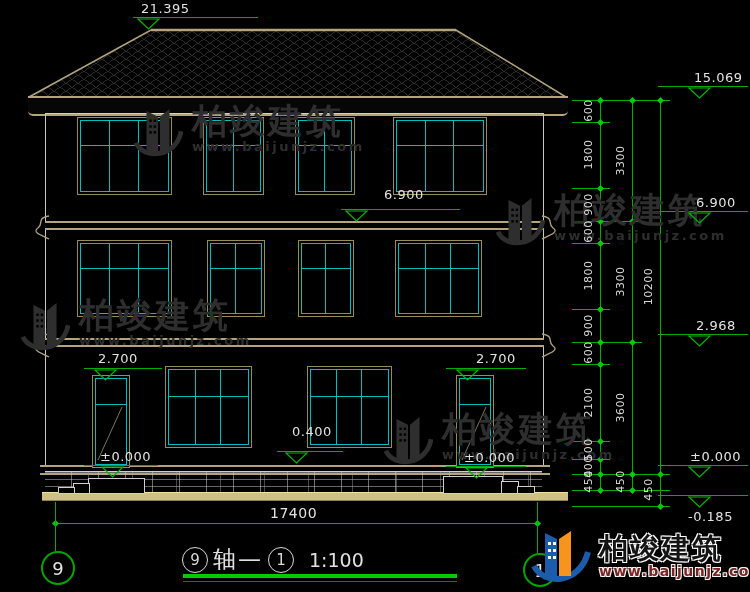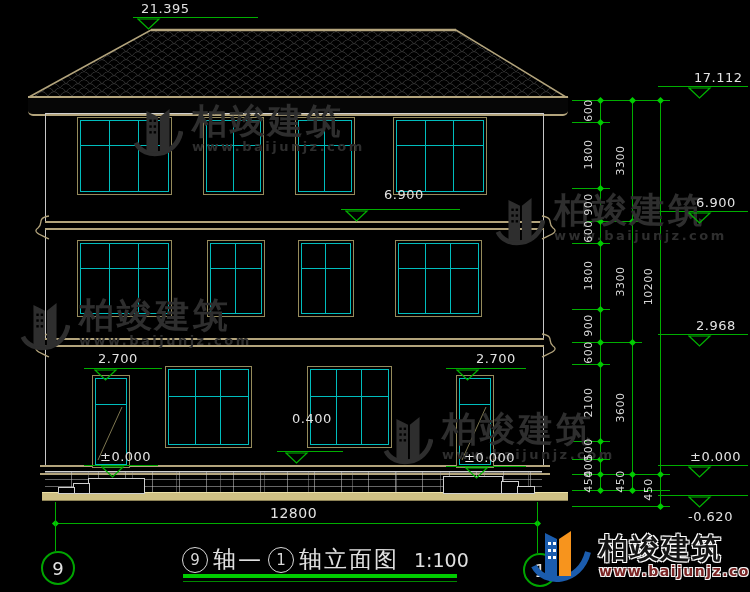--- a/index.html
+++ b/index.html
@@ -323,29 +323,29 @@
       <div class="dimlab" style="left: 566px; top: 397px;">2100</div>
       <div class="dimlab" style="left: 566px; top: 444px;">500</div>
       <div class="dimlab" style="left: 566px; top: 461px;">400</div>
       <div class="dimlab" style="left: 566px; top: 476px;">450</div>
       <div class="dimlab" style="left: 598px; top: 155px;">3300</div>
       <div class="dimlab" style="left: 598px; top: 276px;">3300</div>
       <div class="dimlab" style="left: 598px; top: 402px;">3600</div>
       <div class="dimlab" style="left: 598px; top: 476px;">450</div>
       <div class="dimlab" style="left: 626px; top: 281px;">10200</div>
       <div class="dimlab" style="left: 626px; top: 484px;">450</div>
-      <div class="elevtxt" style="left: 270px; top: 506px; font-size: 14px;">12800</div>
+      <div class="elevtxt" style="left: 270px; top: 506px; font-size: 14px;">17400</div>
       <svg width="24" height="13" style="position: absolute; left: 137px; top: 18px; z-index: 4;">
         <polygon points="1,1 22,1 11.5,11" fill="none" stroke="#00b400" stroke-width="1.2"></polygon>
       </svg>
       <div class="elevtxt" style="left: 141px; top: 2px;">21.395</div>
       <svg width="24" height="13" style="position: absolute; left: 688px; top: 87px; z-index: 4;">
         <polygon points="1,1 22,1 11.5,11" fill="none" stroke="#00b400" stroke-width="1.2"></polygon>
       </svg>
-      <div class="elevtxt" style="left: 694px; top: 71px;">17.112</div>
+      <div class="elevtxt" style="left: 694px; top: 71px;">15.069</div>
       <svg width="24" height="13" style="position: absolute; left: 345px; top: 210px; z-index: 4;">
         <polygon points="1,1 22,1 11.5,11" fill="none" stroke="#00b400" stroke-width="1.2"></polygon>
       </svg>
       <div class="elevtxt" style="left: 384px; top: 188px;">6.900</div>
       <svg width="24" height="13" style="position: absolute; left: 688px; top: 212px; z-index: 4;">
         <polygon points="1,1 22,1 11.5,11" fill="none" stroke="#00b400" stroke-width="1.2"></polygon>
       </svg>
       <div class="elevtxt" style="left: 696px; top: 196px;">6.900</div>
       <svg width="24" height="13" style="position: absolute; left: 688px; top: 335px; z-index: 4;">
         <polygon points="1,1 22,1 11.5,11" fill="none" stroke="#00b400" stroke-width="1.2"></polygon>
@@ -355,55 +355,54 @@
         <polygon points="1,1 22,1 11.5,11" fill="none" stroke="#00b400" stroke-width="1.2"></polygon>
       </svg>
       <div class="elevtxt" style="left: 98px; top: 352px;">2.700</div>
       <svg width="24" height="13" style="position: absolute; left: 456px; top: 369px; z-index: 4;">
         <polygon points="1,1 22,1 11.5,11" fill="none" stroke="#00b400" stroke-width="1.2"></polygon>
       </svg>
       <div class="elevtxt" style="left: 476px; top: 352px;">2.700</div>
       <svg width="24" height="13" style="position: absolute; left: 285px; top: 452px; z-index: 4;">
         <polygon points="1,1 22,1 11.5,11" fill="none" stroke="#00b400" stroke-width="1.2"></polygon>
       </svg>
-      <div class="elevtxt" style="left: 292px; top: 412px; text-align: right;">0.400</div>
+      <div class="elevtxt" style="left: 292px; top: 425px; text-align: right;">0.400</div>
       <svg width="24" height="13" style="position: absolute; left: 101px; top: 466px; z-index: 4;">
         <polygon points="1,1 22,1 11.5,11" fill="none" stroke="#00b400" stroke-width="1.2"></polygon>
       </svg>
       <div class="elevtxt" style="left: 100px; top: 450px;">±0.000</div>
       <svg width="24" height="13" style="position: absolute; left: 465px; top: 467px; z-index: 4;">
         <polygon points="1,1 22,1 11.5,11" fill="none" stroke="#00b400" stroke-width="1.2"></polygon>
       </svg>
       <div class="elevtxt" style="left: 464px; top: 451px;">±0.000</div>
       <svg width="24" height="13" style="position: absolute; left: 688px; top: 466px; z-index: 4;">
         <polygon points="1,1 22,1 11.5,11" fill="none" stroke="#00b400" stroke-width="1.2"></polygon>
       </svg>
       <div class="elevtxt" style="left: 690px; top: 450px;">±0.000</div>
       <svg width="24" height="13" style="position: absolute; left: 688px; top: 496px; z-index: 4;">
         <polygon points="1,1 22,1 11.5,11" fill="none" stroke="#00b400" stroke-width="1.2"></polygon>
       </svg>
-      <div class="elevtxt" style="left: 688px; top: 510px;">-0.620</div>
+      <div class="elevtxt" style="left: 688px; top: 510px;">-0.185</div>
     </div>
 
   <div class="bubble" style="left:41px;top:551px;">
     <span>9</span>
   </div>
   <div class="bubble" style="left:523px;top:553px;">
     <span>1</span>
   </div>
 
   <div class="abs z4" id="title-block" style="left:182px;top:544px;display:flex;align-items:center;gap:5px;">
     <span class="axischip">
         <span>9</span>
       </span>
     <span class="t-main">轴—</span>
     <span class="axischip">
         <span>1</span>
       </span>
-    <span class="t-main">轴立面图</span>
     <span class="t-scale">1:100</span>
   </div>
   <div class="bar-thick" style="left:183px;top:574px;width:274px;"></div>
   <div class="bar-thin" style="left:183px;top:581px;width:274px;"></div>
 
   <div id="logo">
     <svg width="62" height="64" viewBox="0 0 62 64">
       <path d="M4,42 C14,62 50,60 58,28" fill="none" stroke="#1b5cad" stroke-width="6"></path>
       <polygon points="15,9 27,15 27,52 15,52" fill="#1b5cad"></polygon>
       <polygon points="29,15 41,7 41,52 29,52" fill="#f7941d"></polygon>

